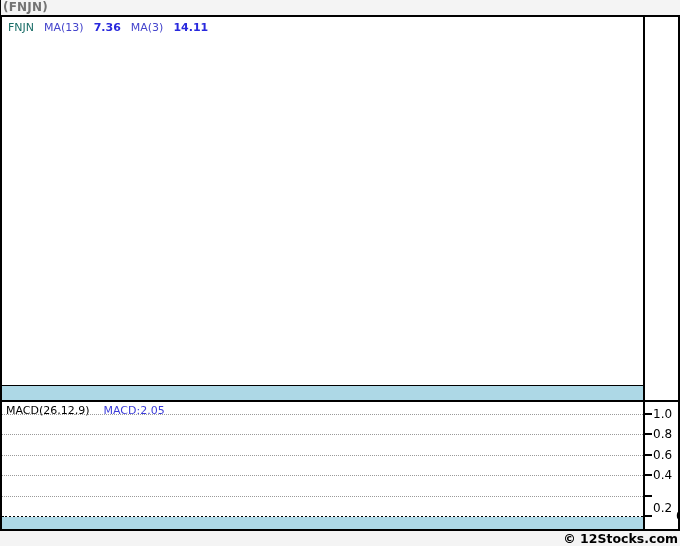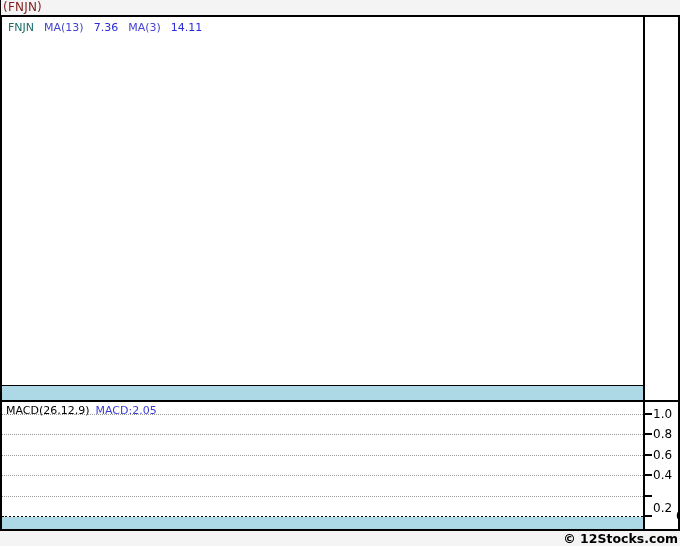--- a/index.html
+++ b/index.html
@@ -8,21 +8,21 @@
     font-family: "DejaVu Sans", "Liberation Sans", sans-serif;
     background: #ffffff;
   }
   #stage {
     position: relative; width: 680px; height: 546px;
     background: #f4f4f4; overflow: hidden;
   }
   
   .chart-title {
     position: absolute; left: 3px; top: 0; height: 15px; line-height: 15px;
-    font-size: 12px; font-weight: normal; color: #7f1d1d;
+    font-size: 12px; font-weight: bold; color: #737373;
     letter-spacing: 0.2px; white-space: pre;
   }
   .edge-left-top {
     position: absolute; left: 0; top: 0; width: 1px; height: 15px; background: #000;
   }
   
   .chart-frame {
     position: absolute; left: 0; top: 15px; width: 680px; height: 516px;
     box-sizing: border-box; border: 2px solid #000; background: #ffffff;
   }
@@ -30,37 +30,37 @@
   .axis-divider {
     position: absolute; left: 641px; top: 0; width: 2px; height: 512px; background: #000;
   }
   
   .price-legend {
     position: absolute; left: 6px; top: 4px; height: 13px; line-height: 13px;
     font-size: 11px; white-space: pre;
   }
   .leg-ticker { color: #1b6e68; }
   .leg-ma     { color: #4444cc; text-align: center; }
-  .leg-val    { color: #2929dd; }
+  .leg-val    { color: #2929dd; font-weight: bold; }
   .leg-gap    { display: inline-block; width: 10px; }
   
   .mid-band {
     position: absolute; left: 0; top: 368px; width: 641px; height: 15px;
     background: #add8e6; border-top: 1.5px solid #000; box-sizing: border-box;
   }
   .panel-separator {
     position: absolute; left: 0; top: 383px; width: 676px; height: 2px; background: #000;
   }
   
   .macd-label-row {
     position: absolute; left: 4px; top: 387px; height: 13px; line-height: 13px;
     font-size: 11px; white-space: pre;
   }
   .macd-name  { color: #000; }
-  .macd-value { color: #3b3bd9; margin-left: 6px; }
+  .macd-value { color: #3b3bd9; margin-left: 14px; }
   .gridline {
     position: absolute; left: 0; width: 641px; height: 0;
     border-top: 1px dotted #9a9a9a;
   }
   .gridline.zero { border-top: 2px dotted #000; }
   .g1 { top: 397px; } .g2 { top: 417px; } .g3 { top: 438px; }
   .g4 { top: 458px; } .g5 { top: 479px; } .g6 { top: 499px; }
   .bottom-band {
     position: absolute; left: 0; top: 500px; width: 641px; height: 12px;
     background: #add8e6;

